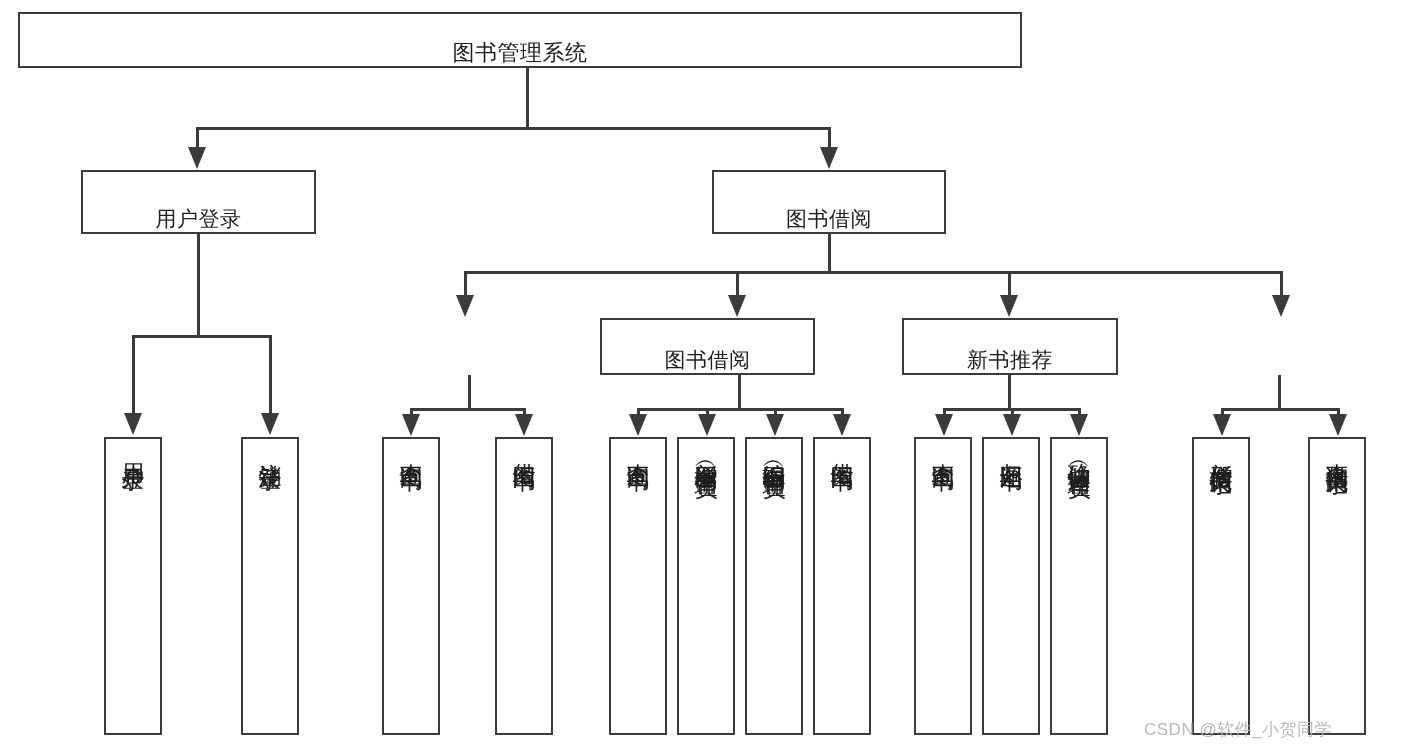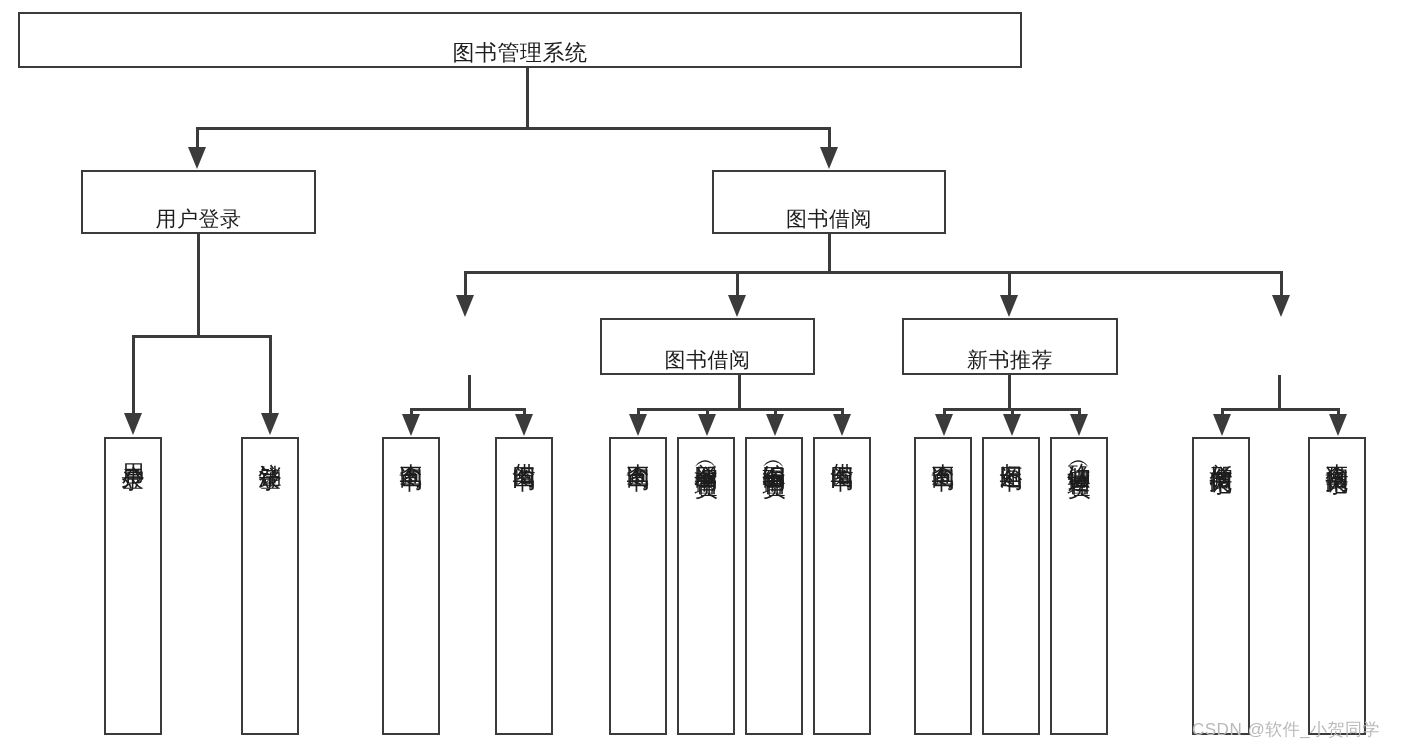--- a/index.html
+++ b/index.html
@@ -201,15 +201,15 @@
     <span class="lbl">确认归还（管理员）</span>
   </div>
 
   <div class="node vert" style="left:1192px; top:437px; width:58px; height:298px;">
     <span class="lbl">新增借阅记录</span>
   </div>
   <div class="node vert" style="left:1308px; top:437px; width:58px; height:298px;">
     <span class="lbl">查询借阅记录</span>
   </div>
 
-  <div class="watermark" style="left:1192px; top:718px;">CSDN @软件_小贺同学</div>
+  <div class="watermark" style="left:1144px; top:718px;">CSDN @软件_小贺同学</div>
 
 </div>
 
 </body></html>

